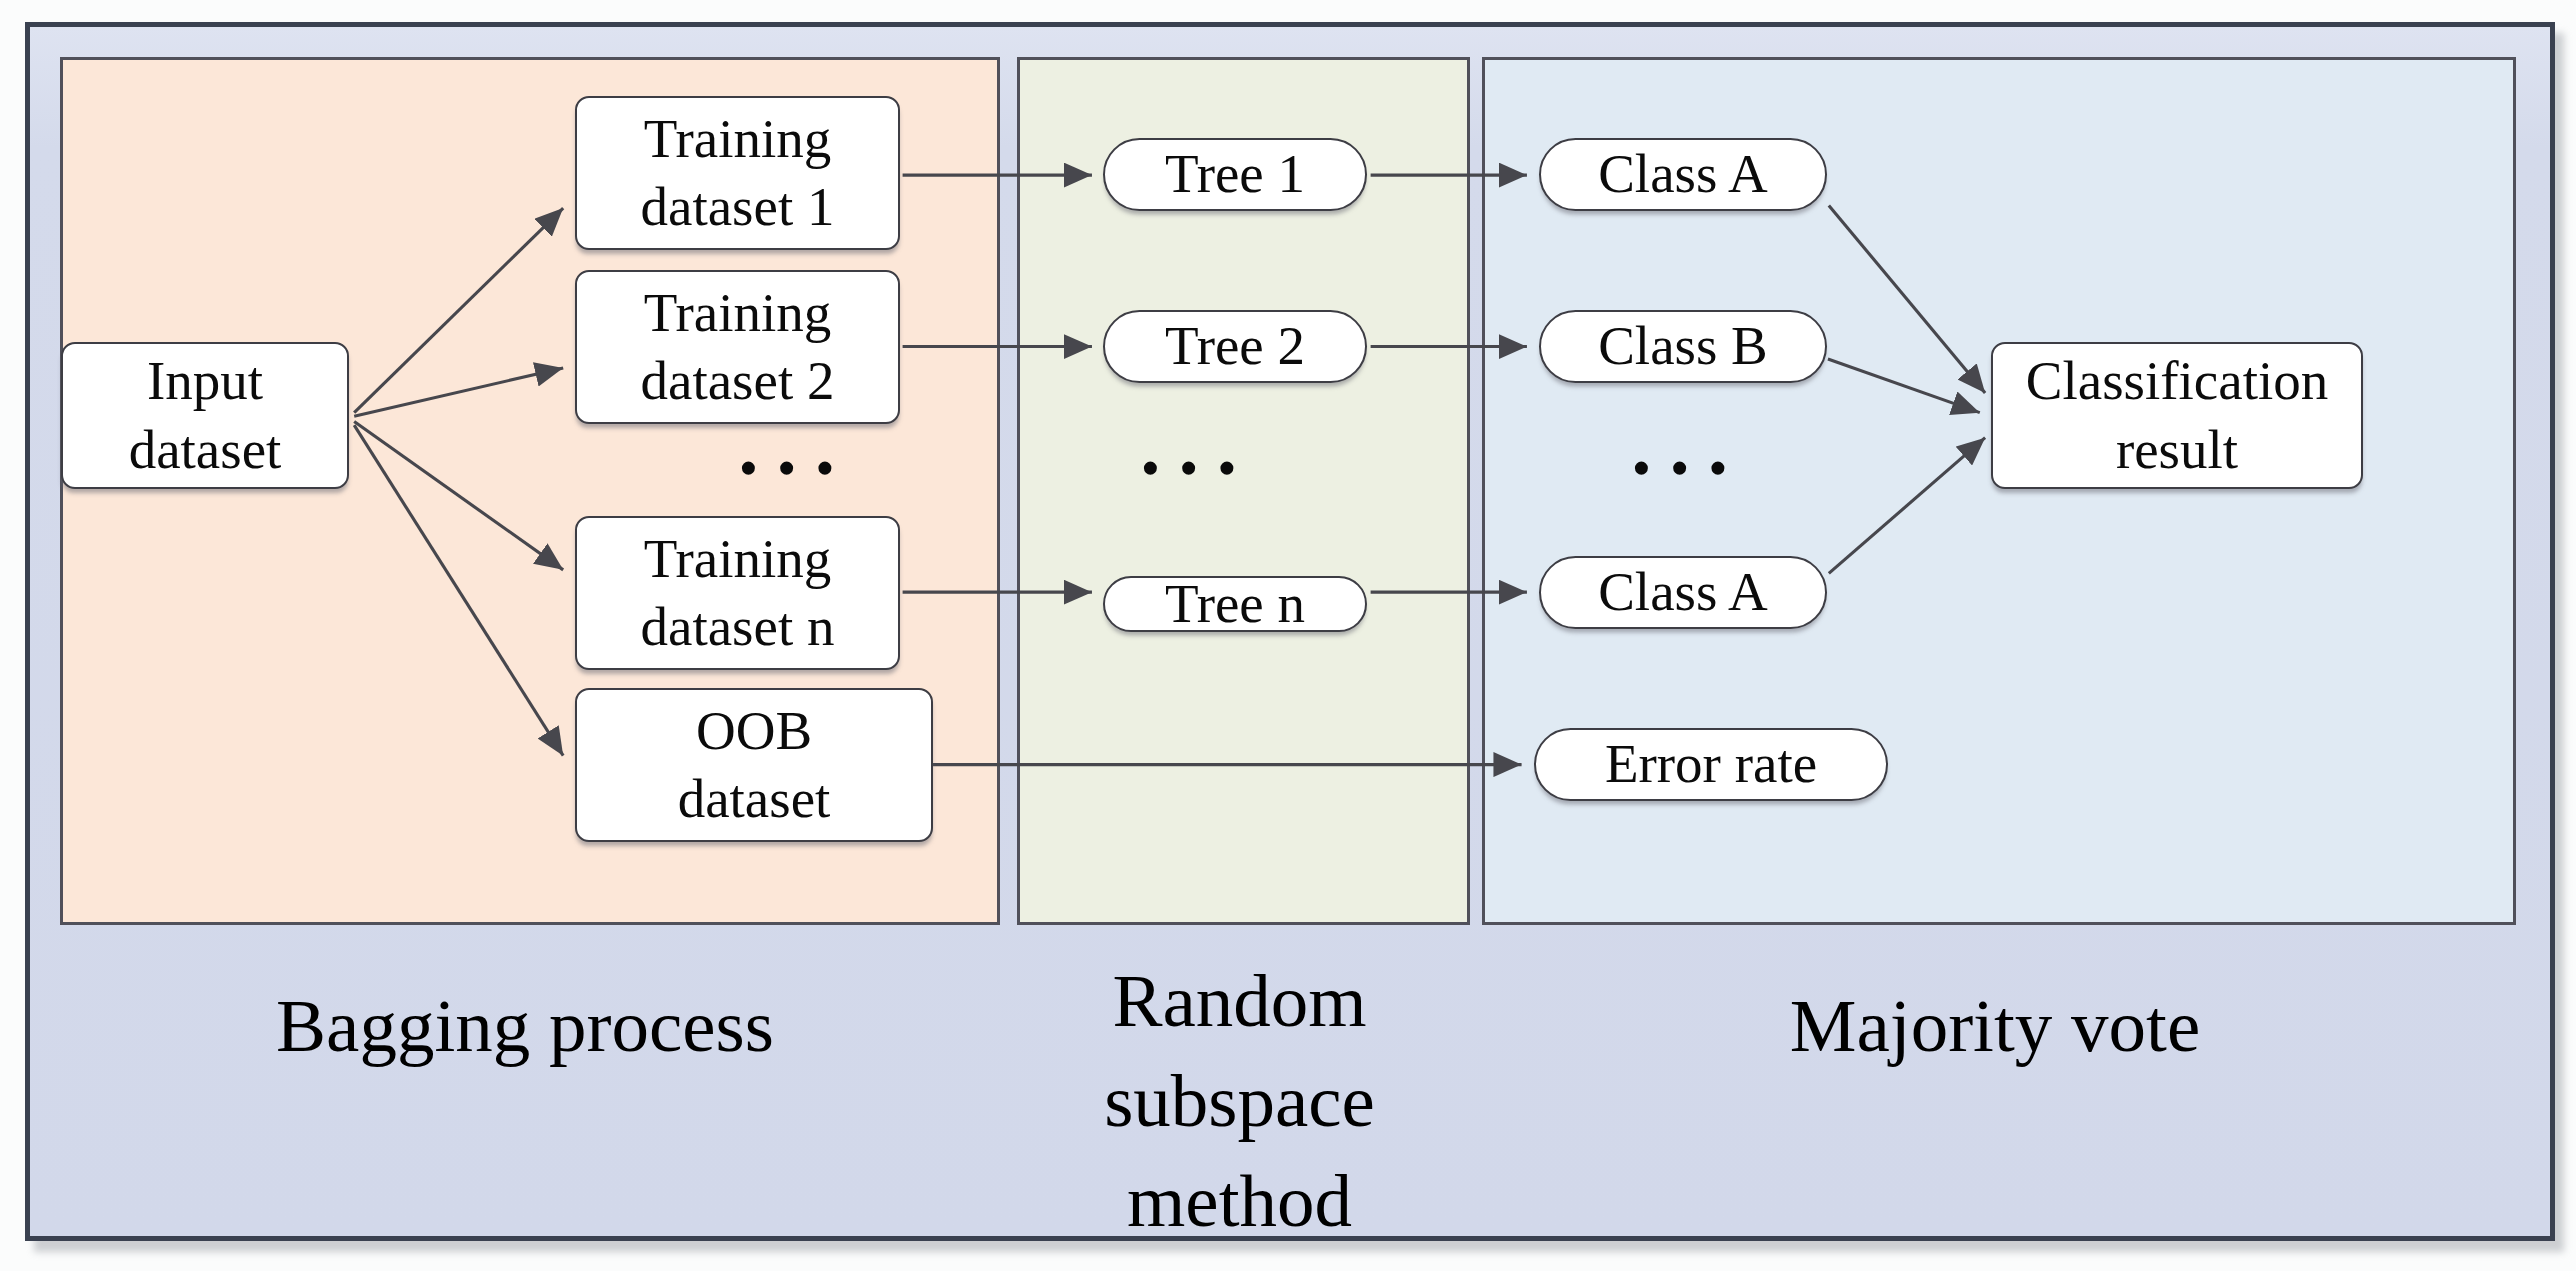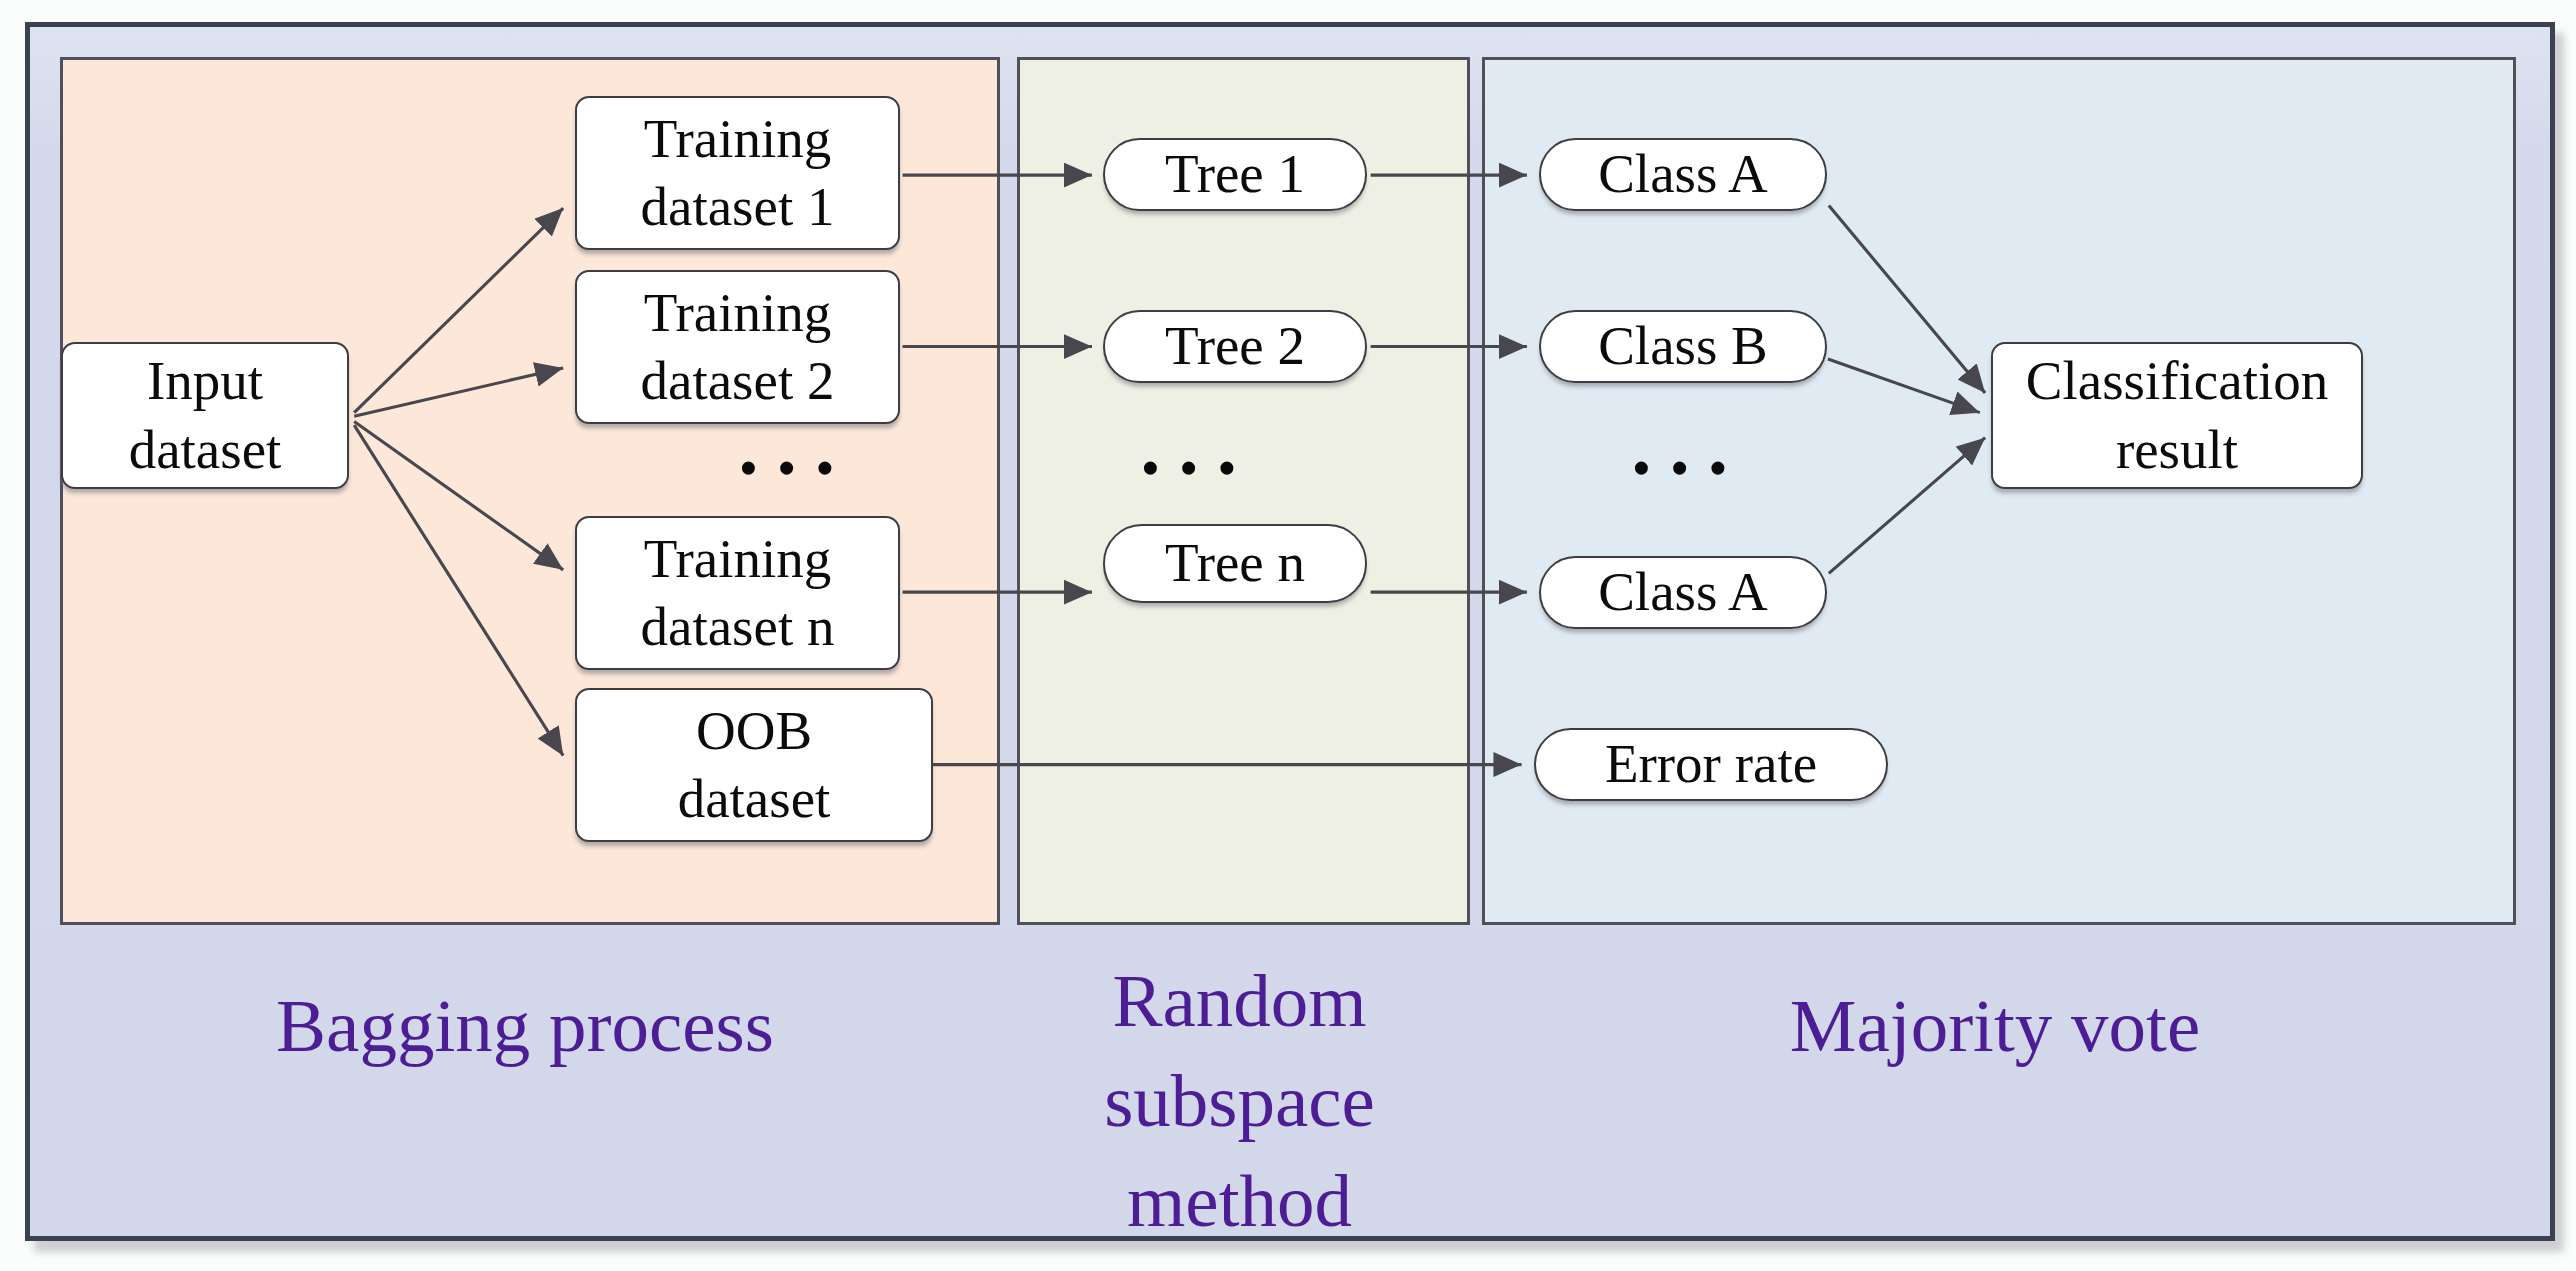--- a/index.html
+++ b/index.html
@@ -21,33 +21,33 @@
   .pill{border-radius:39px;}
   .box{border-radius:14px;}
   
   .n-input {left:61px;  top:342px; width:288px; height:147px;}
   .n-t1    {left:575px; top:96px; width:325px; height:154px;}
   .n-t2    {left:575px; top:270px; width:325px; height:154px;}
   .n-tn    {left:575px; top:516px; width:325px; height:154px;}
   .n-oob   {left:575px; top:688px; width:358px; height:154px;}
   .n-tree1 {left:1103px;top:138px; width:264px; height:73px;}
   .n-tree2 {left:1103px;top:310px; width:264px; height:73px;}
-  .n-treen {left:1103px;top:524px; width:264px; height:79px;justify-content:center;}
+  .n-treen {left:1103px;top:576px; width:264px; height:56px;justify-content:center;}
   .n-classa{left:1539px;top:138px; width:288px; height:73px;}
   .n-classb{left:1539px;top:310px; width:288px; height:73px;}
   .n-classa2{left:1539px;top:556px;width:288px; height:73px;}
   .n-error {left:1534px;top:728px; width:354px; height:73px;}
   .n-result{left:1991px;top:342px; width:372px; height:147px;text-align:right;}
   .dots{position:absolute;z-index:4;font-weight:bold;font-size:48px;line-height:68px;
         letter-spacing:21.4px;color:#0a0a0a;}
   .dots.peach-dots{left:740px; top:434px;}
   .dots.green-dots{left:1142px;top:434px;}
   .dots.blue-dots {left:1633px;top:434px;}
   .panel-label{position:absolute;z-index:4;font-size:75px;line-height:100px;
-               text-align:center;color:#4c1d95;}
+               text-align:center;color:#000000;}
   .lbl-bagging {left:56px;  top:976px;width:938px;}
   .lbl-random  {left:1014px;top:951px;width:451px;}
   .lbl-random span{display:block;}
   .lbl-majority{left:1479px;top:976px;width:1032px;}
 </style>
 </head>
 <body>
 
 <div class="stage">
   <div class="frame">

